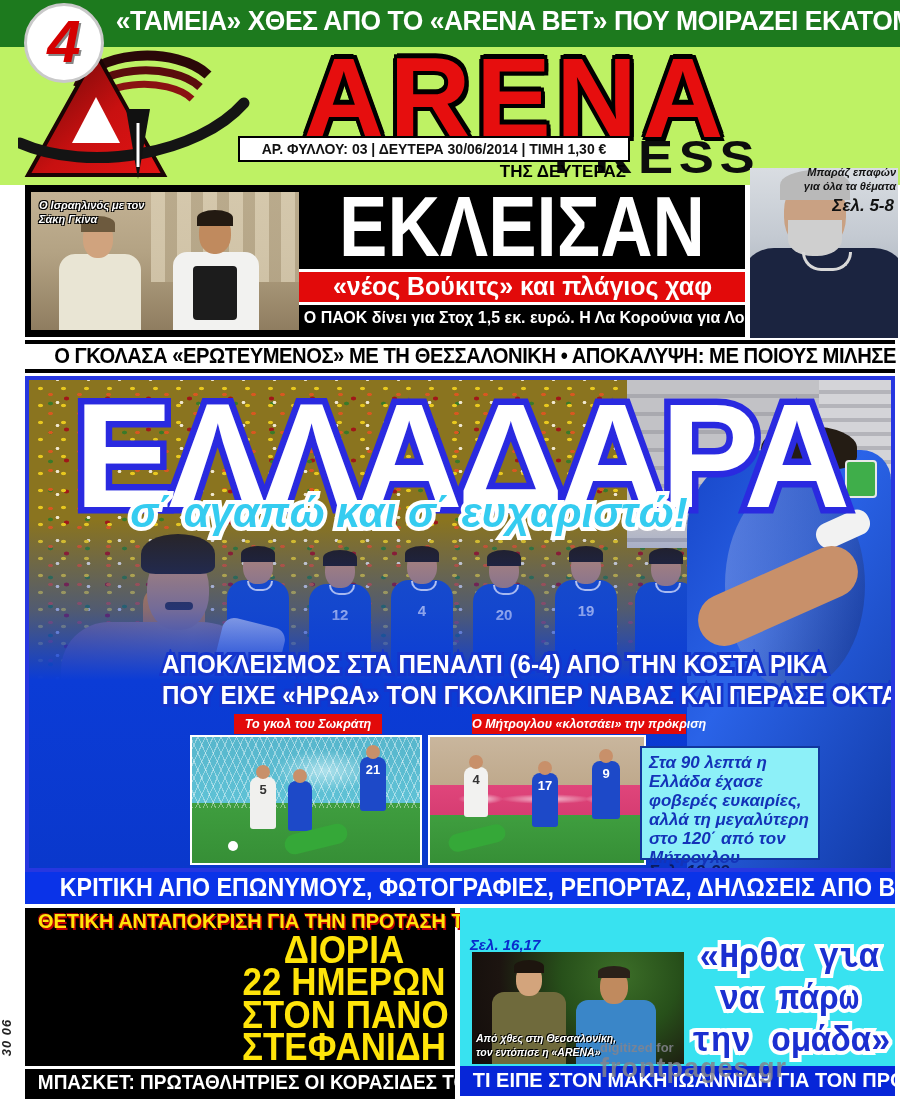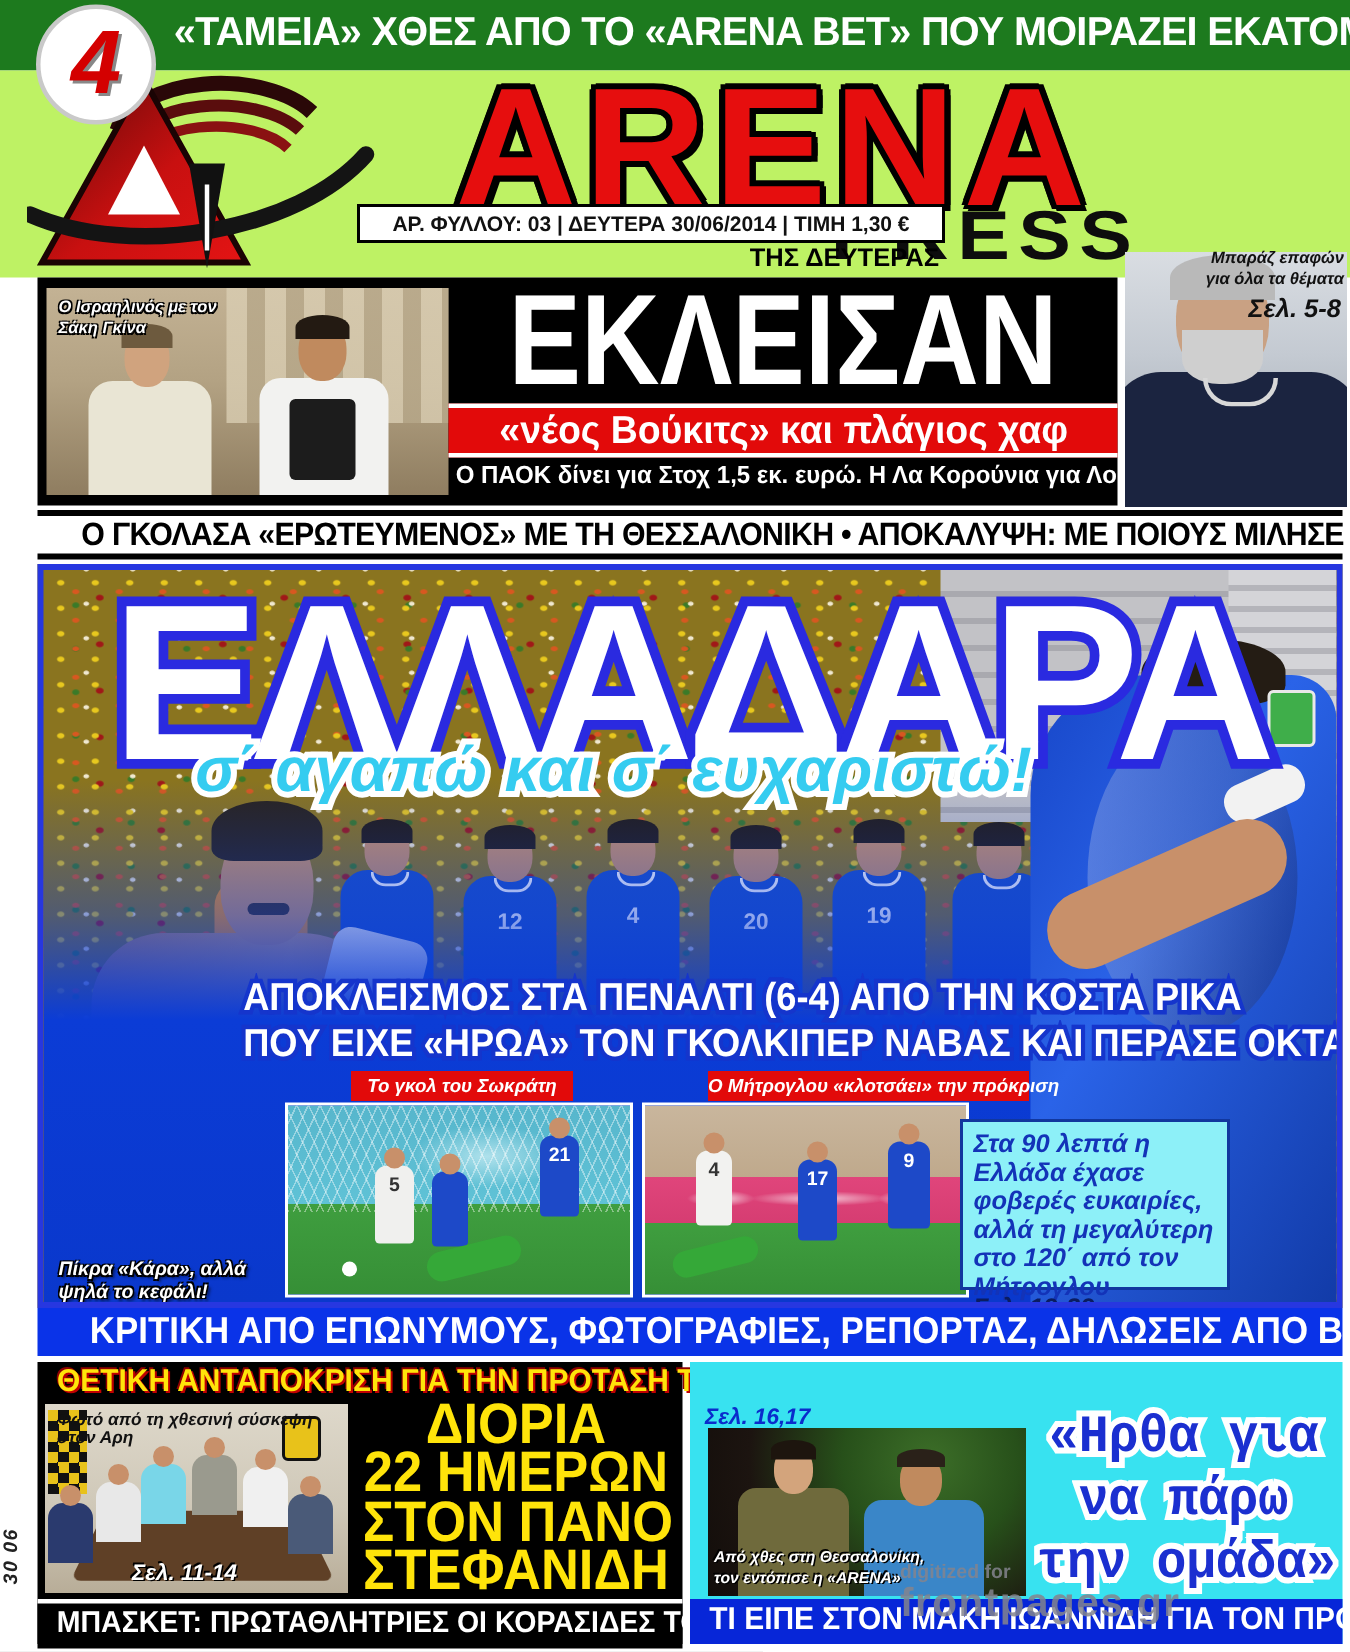--- a/index.html
+++ b/index.html
@@ -430,55 +430,29 @@
         <div class="fn" style="color:#fff;">9</div>
       </div>
       <div class="keeper" style="left:18px;top:92px;width:58px;height:18px;"></div>
     </div>
 
     <div class="note-box">
       <span>Στα 90 λεπτά η Ελλάδα έχασε φοβερές ευκαιρίες, αλλά τη μεγαλύτερη στο 120΄ από τον Μήτρογλου</span>
     </div>
     <div class="note-pages">Σελ. 19-29</div>
 
-    <div class="photo-cap" style="left:10px;top:458px;width:140px;font-size:13px;">Πίκρα «Κάρα», αλλά ψηλά το κεφάλι!</div>
   </div>
 
   <div class="abs critique">
     <span>ΚΡΙΤΙΚΗ ΑΠΟ ΕΠΩΝΥΜΟΥΣ, ΦΩΤΟΓΡΑΦΙΕΣ, ΡΕΠΟΡΤΑΖ, ΔΗΛΩΣΕΙΣ ΑΠΟ ΒΡΑΖΙΛΙΑ</span>
   </div>
 
   <div class="abs bl">
     <div class="bl-header">
       <span>ΘΕΤΙΚΗ ΑΝΤΑΠΟΚΡΙΣΗ ΓΙΑ ΤΗΝ ΠΡΟΤΑΣΗ ΤΗΣ «Α»</span>
-    </div>
-    <div class="bl-photo">
-      <div class="bl-flag"></div>
-      <div class="bl-logo"></div>
-      <div class="bl-table"></div>
-      <div class="bl-person" style="left:2px;top:66px;background:#2a3a6e;">
-          <i></i>
-        </div>
-      <div class="bl-person" style="left:34px;top:52px;background:#e8e8e8;">
-          <i></i>
-        </div>
-      <div class="bl-person" style="left:64px;top:40px;background:#79d6e8;">
-          <i></i>
-        </div>
-      <div class="bl-person" style="left:98px;top:34px;background:#9a9a8e;">
-          <i></i>
-        </div>
-      <div class="bl-person" style="left:132px;top:42px;background:#f0f0f0;">
-          <i></i>
-        </div>
-      <div class="bl-person" style="left:162px;top:60px;background:#4a5a78;">
-          <i></i>
-        </div>
-      <div class="bl-photo-cap">Φωτό από τη χθεσινή σύσκεψη στον Αρη</div>
-      <div class="bl-pages">Σελ. 11-14</div>
     </div>
     <div class="bl-headline">
       <div>ΔΙΟΡΙΑ</div>
       <div>22 ΗΜΕΡΩΝ</div>
       <div>ΣΤΟΝ ΠΑΝΟ</div>
       <div>ΣΤΕΦΑΝΙΔΗ</div>
     </div>
     <div class="bl-footer">
       <span>ΜΠΑΣΚΕΤ: ΠΡΩΤΑΘΛΗΤΡΙΕΣ ΟΙ ΚΟΡΑΣΙΔΕΣ ΤΟΥ ΑΡΗ</span>
     </div>

